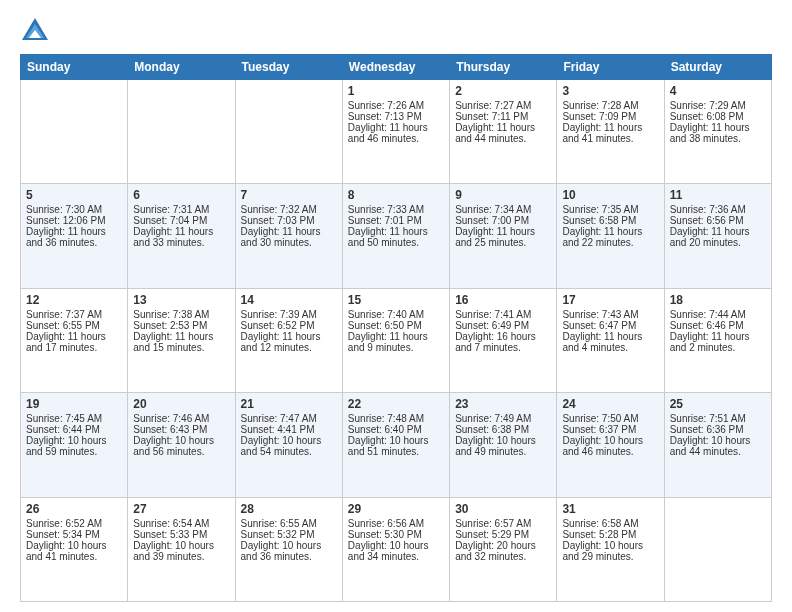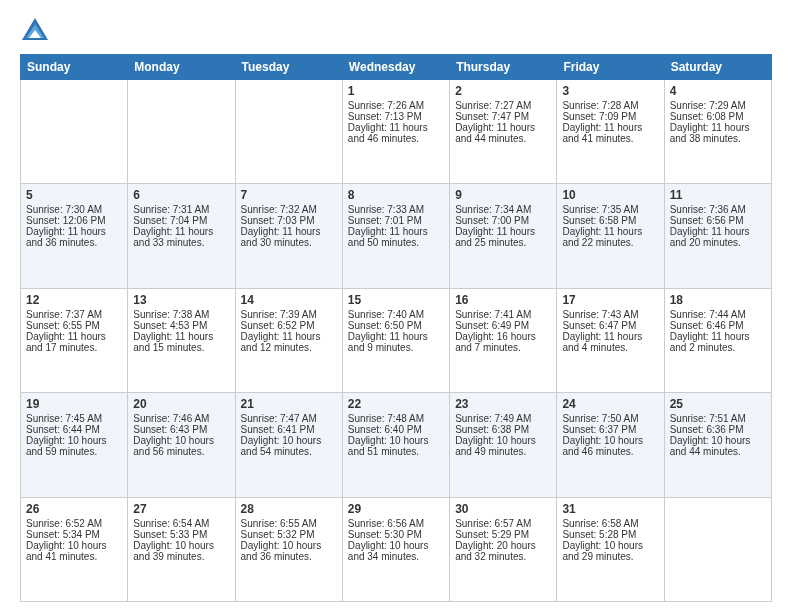--- a/index.html
+++ b/index.html
@@ -143,21 +143,21 @@
           <td class="empty-cell"></td>
           <td>
             <span class="day-num">1</span>
             <div>Sunrise: 7:26 AM</div>
             <div>Sunset: 7:13 PM</div>
             <div>Daylight: 11 hours and 46 minutes.</div>
           </td>
           <td>
             <span class="day-num">2</span>
             <div>Sunrise: 7:27 AM</div>
-            <div>Sunset: 7:47 PM</div>
+            <div>Sunset: 7:11 PM</div>
             <div>Daylight: 11 hours and 44 minutes.</div>
           </td>
           <td>
             <span class="day-num">3</span>
             <div>Sunrise: 7:28 AM</div>
             <div>Sunset: 7:09 PM</div>
             <div>Daylight: 11 hours and 41 minutes.</div>
           </td>
           <td>
             <span class="day-num">4</span>
@@ -213,21 +213,21 @@
         <tr>
           <td>
             <span class="day-num">12</span>
             <div>Sunrise: 7:37 AM</div>
             <div>Sunset: 6:55 PM</div>
             <div>Daylight: 11 hours and 17 minutes.</div>
           </td>
           <td>
             <span class="day-num">13</span>
             <div>Sunrise: 7:38 AM</div>
-            <div>Sunset: 4:53 PM</div>
+            <div>Sunset: 2:53 PM</div>
             <div>Daylight: 11 hours and 15 minutes.</div>
           </td>
           <td>
             <span class="day-num">14</span>
             <div>Sunrise: 7:39 AM</div>
             <div>Sunset: 6:52 PM</div>
             <div>Daylight: 11 hours and 12 minutes.</div>
           </td>
           <td>
             <span class="day-num">15</span>
@@ -263,21 +263,21 @@
           </td>
           <td>
             <span class="day-num">20</span>
             <div>Sunrise: 7:46 AM</div>
             <div>Sunset: 6:43 PM</div>
             <div>Daylight: 10 hours and 56 minutes.</div>
           </td>
           <td>
             <span class="day-num">21</span>
             <div>Sunrise: 7:47 AM</div>
-            <div>Sunset: 6:41 PM</div>
+            <div>Sunset: 4:41 PM</div>
             <div>Daylight: 10 hours and 54 minutes.</div>
           </td>
           <td>
             <span class="day-num">22</span>
             <div>Sunrise: 7:48 AM</div>
             <div>Sunset: 6:40 PM</div>
             <div>Daylight: 10 hours and 51 minutes.</div>
           </td>
           <td>
             <span class="day-num">23</span>

